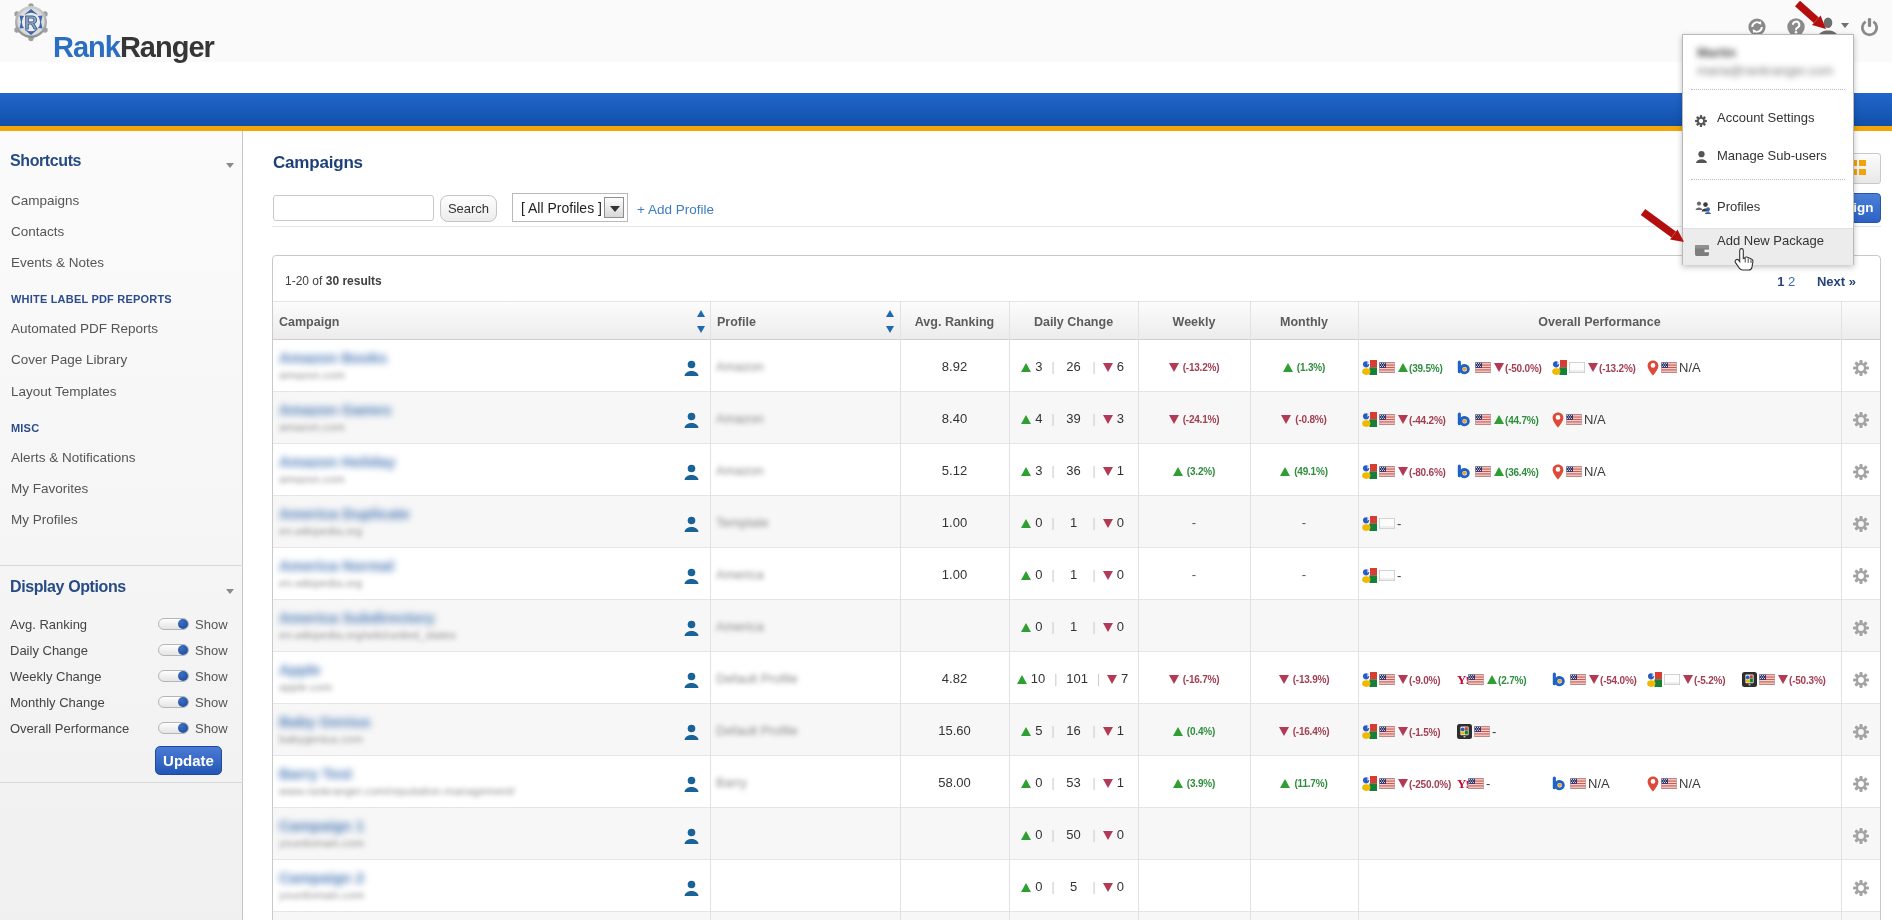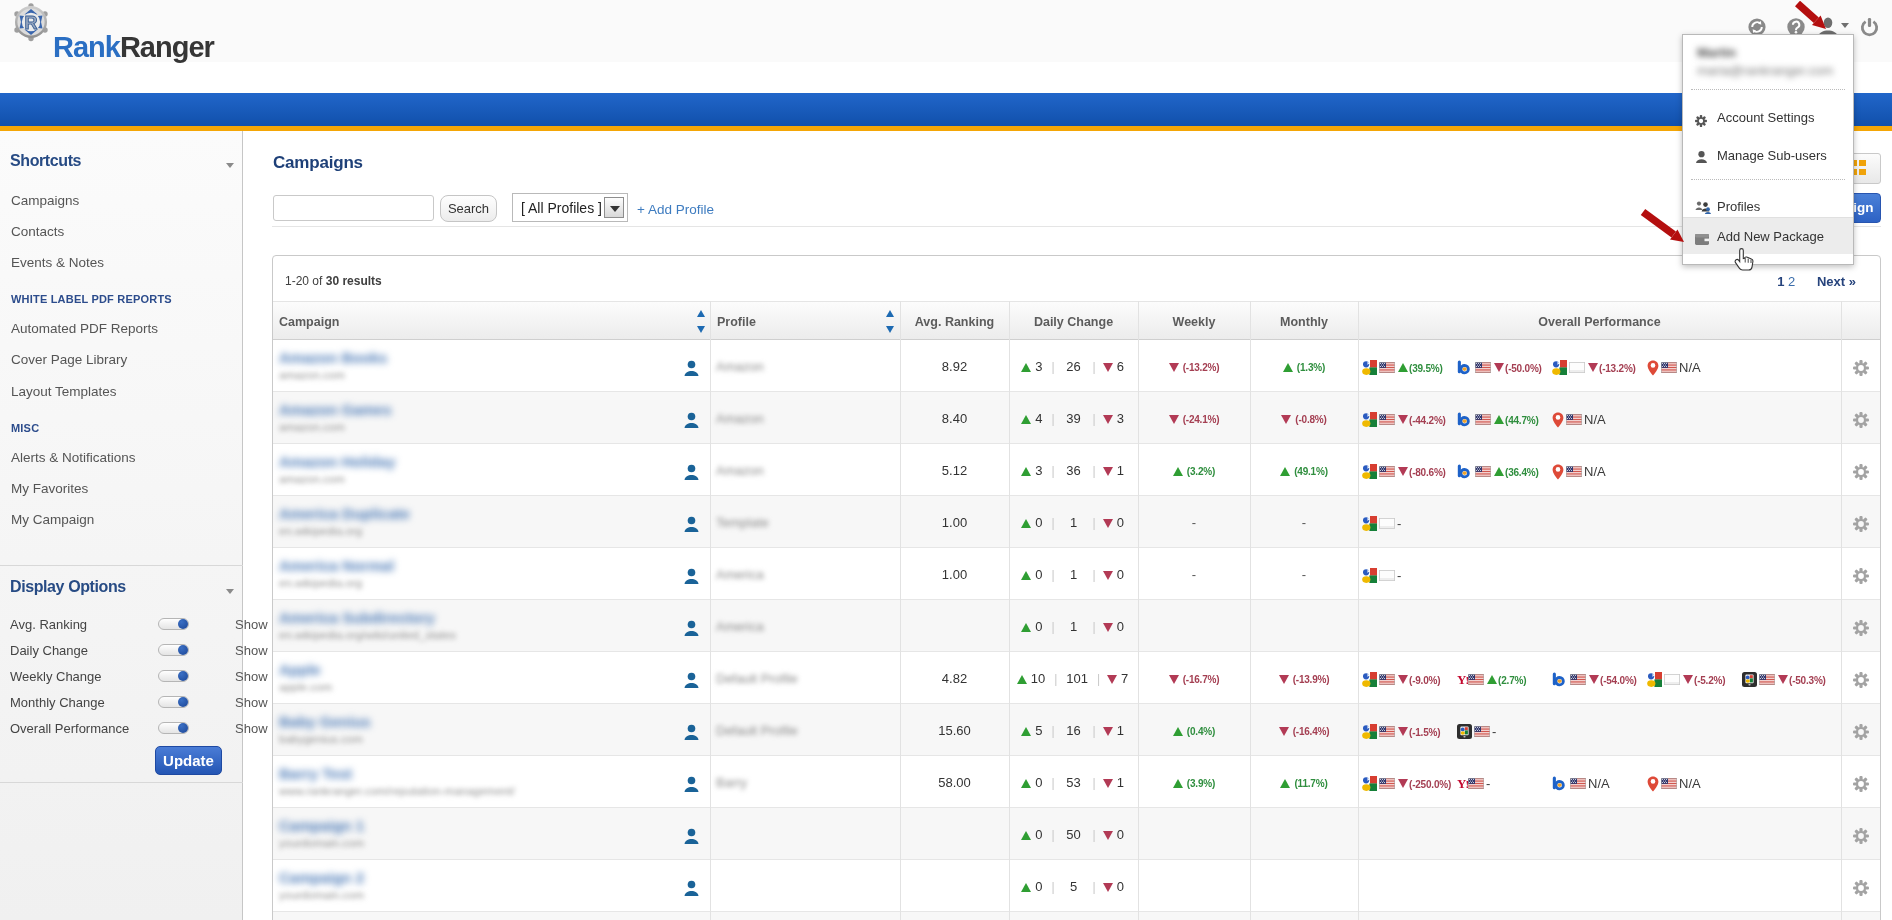--- a/index.html
+++ b/index.html
@@ -30,21 +30,21 @@
 .scaret { position:absolute; left:226px; width:0; height:0; border-left:4px solid transparent;
   border-right:4px solid transparent; border-top:5px solid #8a8a8a; }
 .sitem { position:absolute; left:11px; font-size:13.5px; color:#555; }
 .ssec { position:absolute; left:11px; font-size:11px; font-weight:bold; color:#2c4c8c; letter-spacing:0.2px; }
 .sline { position:absolute; left:0; width:243px; height:1px; background:#d8d8d8; }
 .tlab { position:absolute; left:10px; font-size:13px; color:#444; }
 .toggle { position:absolute; left:158px; width:31px; height:12px; border:1px solid #b5b5b5;
   border-radius:6px; background:linear-gradient(#fefefe,#e4e4e4); }
 .knob { position:absolute; right:0px; top:0px; width:10px; height:10px; border-radius:50%;
   background:radial-gradient(circle at 35% 30%, #3a6fc4, #1c4696); }
-.tshow { position:absolute; left:195px; font-size:13px; color:#555;margin-left:40px; }
+.tshow { position:absolute; left:195px; font-size:13px; color:#555; }
 .updbtn { position:absolute; left:155px; top:615px; width:67px; height:29px; border-radius:5px;
   background:linear-gradient(#4a7cd6,#2456b4); border:1px solid #1e49a2; color:#fff;
   font-size:15px; font-weight:bold; text-align:center; line-height:27px; }
 
 
 #title { position:absolute; left:273px; top:153px; font-size:17px; font-weight:bold; color:#1e4078; letter-spacing:-0.2px; }
 #searchbox { position:absolute; left:273px; top:195px; width:161px; height:26px;
   border:1px solid #c9c9c9; border-radius:3px; background:#fff; }
 #searchbtn { position:absolute; left:440px; top:195px; width:57px; height:27px;
   background:linear-gradient(#fefefe,#ececec); border:1px solid #c5c5c5; border-radius:8px;
@@ -173,21 +173,21 @@
       <div class="sitem" style="top:62px">Campaigns</div>
       <div class="sitem" style="top:93px">Contacts</div>
       <div class="sitem" style="top:124px">Events &amp; Notes</div>
       <div class="ssec" style="top:162px">WHITE LABEL PDF REPORTS</div>
       <div class="sitem" style="top:190px">Automated PDF Reports</div>
       <div class="sitem" style="top:221px">Cover Page Library</div>
       <div class="sitem" style="top:253px">Layout Templates</div>
       <div class="ssec" style="top:291px">MISC</div>
       <div class="sitem" style="top:319px">Alerts &amp; Notifications</div>
       <div class="sitem" style="top:350px">My Favorites</div>
-      <div class="sitem" style="top:381px">My Campaign</div>
+      <div class="sitem" style="top:381px">My Profiles</div>
       <div class="sline" style="top:434px"></div>
       <div class="shead" style="top:447px">Display Options</div>
       <div class="scaret" style="top:458px"></div>
       <div class="tlab" style="top:486px">Avg. Ranking</div>
       <div class="toggle" style="top:487px">
         <span class="knob"></span>
       </div>
       <div class="tshow" style="top:486px">Show</div>
       <div class="tlab" style="top:512px">Daily Change</div>
       <div class="toggle" style="top:513px">
@@ -1079,21 +1079,21 @@
           </svg></span>Manage Sub-users</div>
       <div class="pdots" style="top:144px"></div>
       <div class="pitem" style="top:155px"><span class="pic"><svg width="16" height="13" viewBox="0 0 16 13" style="">
             <circle cx="4" cy="2.6" r="2.1" fill="#6b6b6b"></circle>
             <path d="M0.5 9 C1 5.6 7 5.6 7.5 9 Z" fill="#6b6b6b"></path>
             <circle cx="10.5" cy="3.6" r="2.3" fill="#3c3c3c"></circle>
             <path d="M6.6 10.6 C7.2 6.6 13.8 6.6 14.4 10.6 Z" fill="#3c3c3c"></path>
             <circle cx="13" cy="8.2" r="1.9" fill="#2f63a8"></circle>
             <path d="M9.8 13 C10.3 10.3 15.7 10.3 16 13 Z" fill="#2f63a8"></path>
           </svg></span>Profiles</div>
-      <div class="pitem psel" style="top:182px;height:37px;padding-top:11px"><span class="pic" style="top:13px"><svg width="14" height="11" viewBox="0 0 14 11" style="vertical-align:middle">
+      <div class="pitem psel" style="top:193px;height:37px;padding-top:4px"><span class="pic" style="top:13px"><svg width="14" height="11" viewBox="0 0 14 11" style="vertical-align:middle">
             <rect x="0" y="0" width="14" height="11" rx="1.4" fill="#7d7d7d"></rect>
             <rect x="0" y="0" width="14" height="3.4" rx="1.4" fill="#909090"></rect>
             <rect x="9.5" y="4.6" width="4.5" height="2.6" fill="#f3f3f3"></rect>
           </svg></span>Add New Package</div>
     </div>
   <div class="ov" style="left:1795px;top:1px"><svg width="34" height="31" viewBox="0 0 34 31" style="">
         <path d="M2.5 2.5 L21.3 19.3" stroke="#b40f0f" stroke-width="7.5"></path>
         <polygon points="31,28 25.6,14.5 17,24.1" fill="#b40f0f"></polygon>
       </svg></div>
   <div class="ov" style="left:1640px;top:208px"><svg width="46" height="36" viewBox="0 0 46 36" style="">

